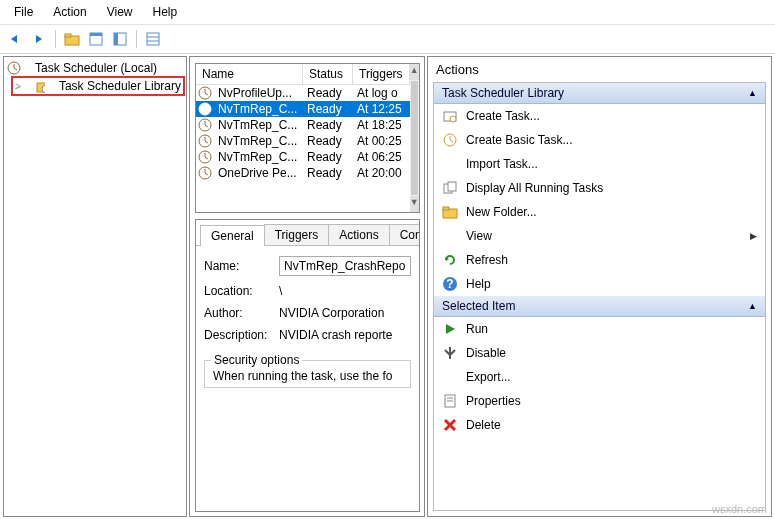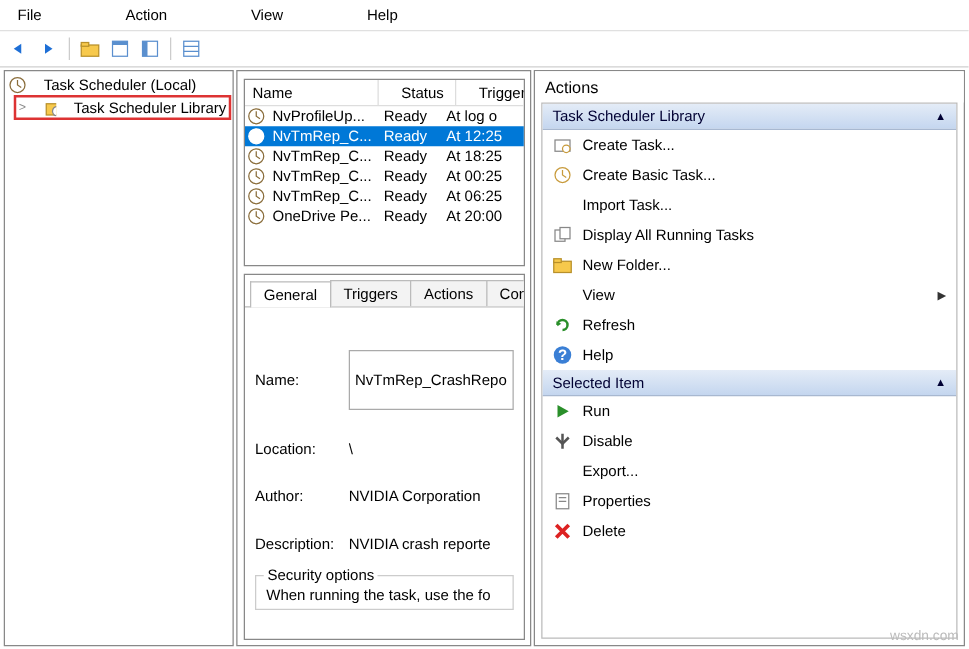--- a/index.html
+++ b/index.html
@@ -1,48 +1,48 @@
 <!DOCTYPE html>
 <html><head>
 <meta charset="utf-8">
 <style>
 * { box-sizing: border-box; font-family: 'Segoe UI', Tahoma, sans-serif; font-size: 12px; }
 body { margin: 0; background: #fff; width: 775px; height: 519px; overflow: hidden; }
-.menubar { display: flex; padding: 2px 4px; border-bottom: 1px solid #e0e0e0; gap: 47px; }
+.menubar { display: flex; padding: 2px 4px; border-bottom: 1px solid #e0e0e0; }
 .menubar span { padding: 3px 10px; cursor: default; }
 .toolbar { display: flex; align-items: center; padding: 3px 4px; border-bottom: 1px solid #d0d0d0; gap: 2px; }
 .tbtn { width: 22px; height: 22px; display: flex; align-items: center; justify-content: center; border: 1px solid transparent; }
 .tsep { width: 1px; height: 18px; background: #ccc; margin: 0 3px; }
 .main { display: flex; height: calc(519px - 54px); }
 .leftpane { width: 184px; border: 1px solid #888; margin: 2px 1px 2px 3px; padding: 3px 1px; background: #fff; overflow: hidden; }
 .tree-node { display: flex; align-items: center; padding: 1px 2px; gap: 14px; }
 .tree-node.child { margin-left: 6px; border: 2px solid #d33; padding: 1px 2px; }
 .tree-node .lbl { white-space: nowrap; }
 .centerpane { flex: 1; margin: 2px 1px; border: 1px solid #888; display: flex; flex-direction: column; overflow: hidden; }
 .listwrap { height: 150px; border: 1px solid #888; margin: 6px 4px 3px 5px; display: flex; overflow: hidden; }
 .listtable { flex: 1; }
-.lhdr { display: flex; border-bottom: 1px solid #ddd; gap: 12px; }
+.lhdr { display: flex; border-bottom: 1px solid #ddd; }
 .lhdr span { padding: 3px 6px; border-right: 1px solid #ddd; }
 .c1 { width: 107px; } .c2 { width: 50px; } .c3 { flex: 1; }
 .lrow { display: flex; align-items: center; padding: 1px 2px; }
 .lrow.sel { background: #0078d7; color: #fff; }
 .lrow .ic { width: 16px; display: inline-block; }
 .lrow span.t { padding: 0 4px; white-space: nowrap; overflow: hidden; }
 .vscroll { width: 16px; background: #f0f0f0; display: flex; flex-direction: column; }
 .vscroll .btn { height: 16px; background: #e0e0e0; text-align: center; line-height: 12px; color: #666; font-size: 9px;}
 .vscroll .thumb { flex: 1; background: #ccc; margin: 1px; }
 .detailpane { flex: 1; margin: 3px 4px 4px 5px; border: 1px solid #888; display: flex; flex-direction: column; overflow: hidden; }
 .tabbar { display: flex; align-items: center; border-bottom: 1px solid #bbb; padding: 4px 4px 0 4px; }
 .tabbar .tab { padding: 3px 10px; border: 1px solid #bbb; border-bottom: none; margin-right: -1px; background: #f3f3f3; }
 .tabbar .tab.active { background: #fff; position: relative; top: 1px; }
 .tabbody { padding: 10px 8px; flex: 1; overflow: hidden; }
-.formrow { display: flex; margin-bottom: 8px; align-items: center; margin-top: 24px; }
+.formrow { display: flex; margin-bottom: 8px; align-items: center; }
 .formrow .flabel { width: 75px; }
 .formrow .fval { flex: 1; white-space: nowrap; overflow: hidden; }
-.nameinput { flex: 1; border: 1px solid #aaa; padding: 16px 4px; background: #fff; }
+.nameinput { flex: 1; border: 1px solid #aaa; padding: 2px 4px; background: #fff; }
 .secgroup { border: 1px solid #ccc; margin-top: 18px; padding: 8px 6px 4px 8px; position: relative; }
 .secgroup .legend { position: absolute; top: -8px; left: 6px; background: #fff; padding: 0 3px; }
 .rightpane { width: 345px; margin: 2px 3px 2px 1px; border: 1px solid #888; background: #fff; display: flex; flex-direction: column; }
 .acthdr { padding: 5px 8px; font-size: 13px; background: #fff; }
 .panelbody { margin: 0 5px 5px 5px; border: 1px solid #bbb; flex: 1; overflow: hidden; }
 .secthdr { background: linear-gradient(#e4ecf7,#c4d6ef); color: #003; padding: 3px 8px; display: flex; align-items: center; border-bottom: 1px solid #a8b8d0; }
 .secthdr .arrow { margin-left: auto; font-size: 9px; }
 .actitem { display: flex; align-items: center; padding: 4px 8px; gap: 8px; }
 .actitem .aicon { width: 16px; height: 16px; display: flex; align-items: center; justify-content: center; }
 .actitem .sub { margin-left: auto; font-size: 9px; color: #333; }

